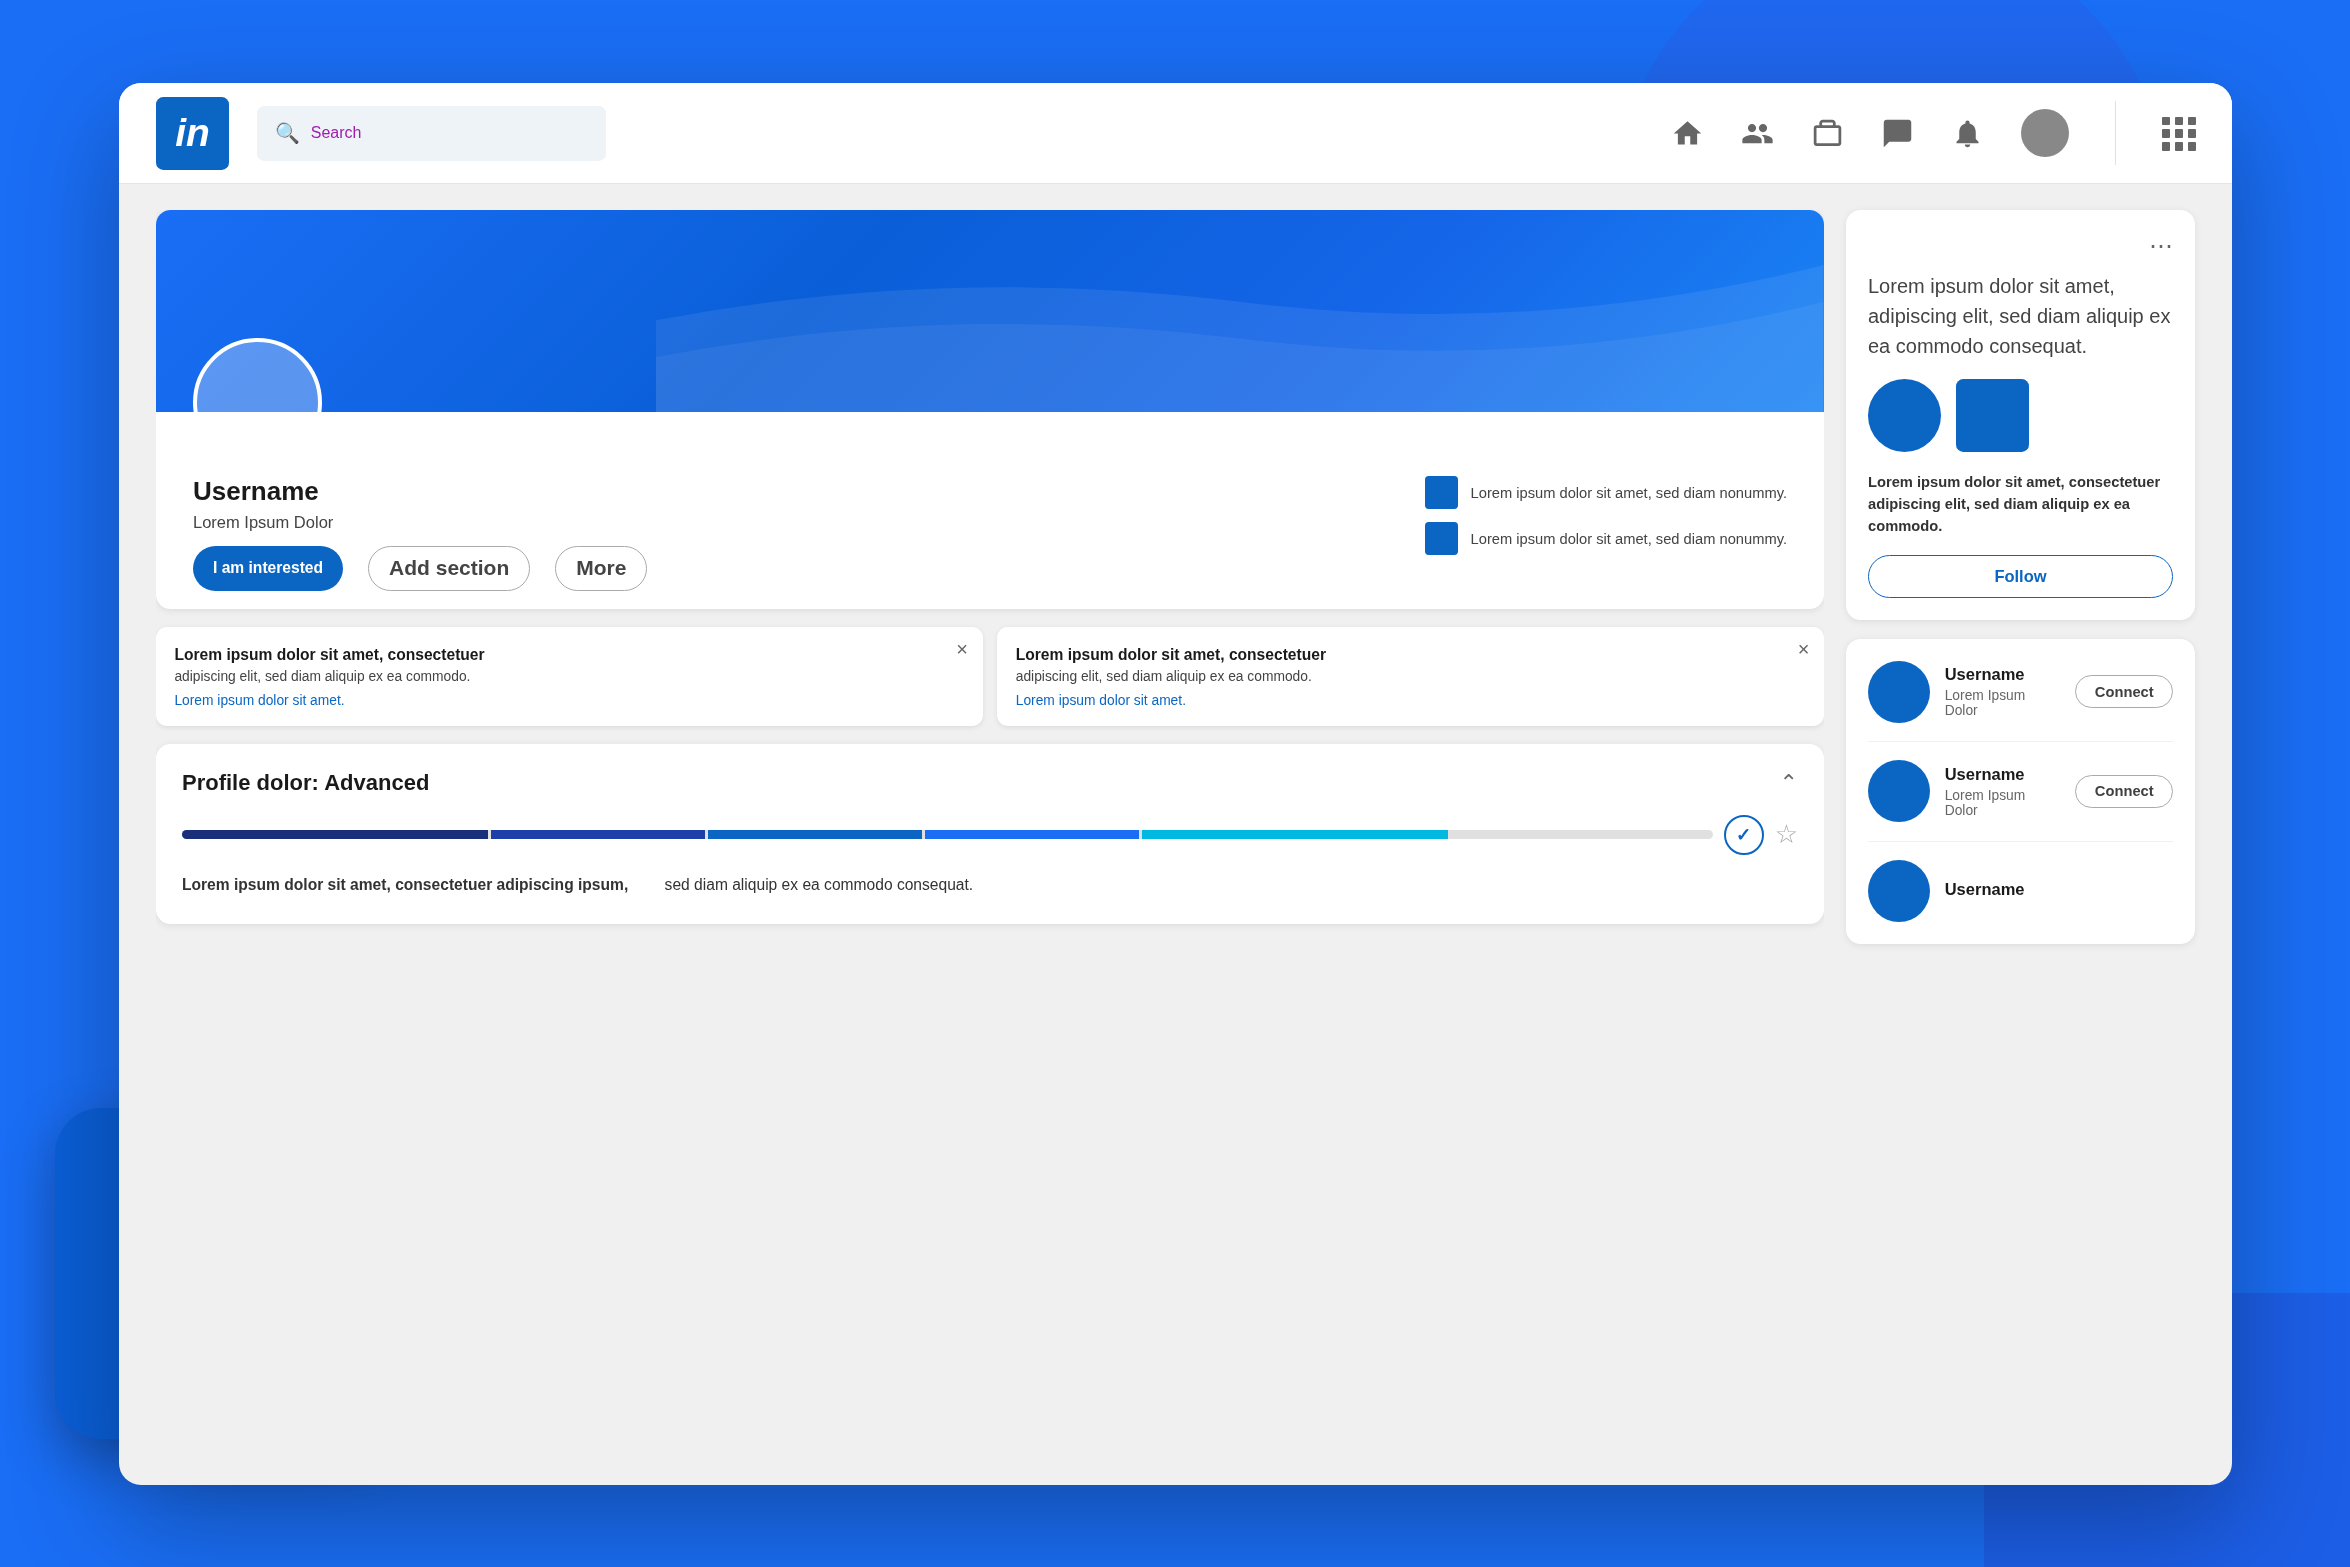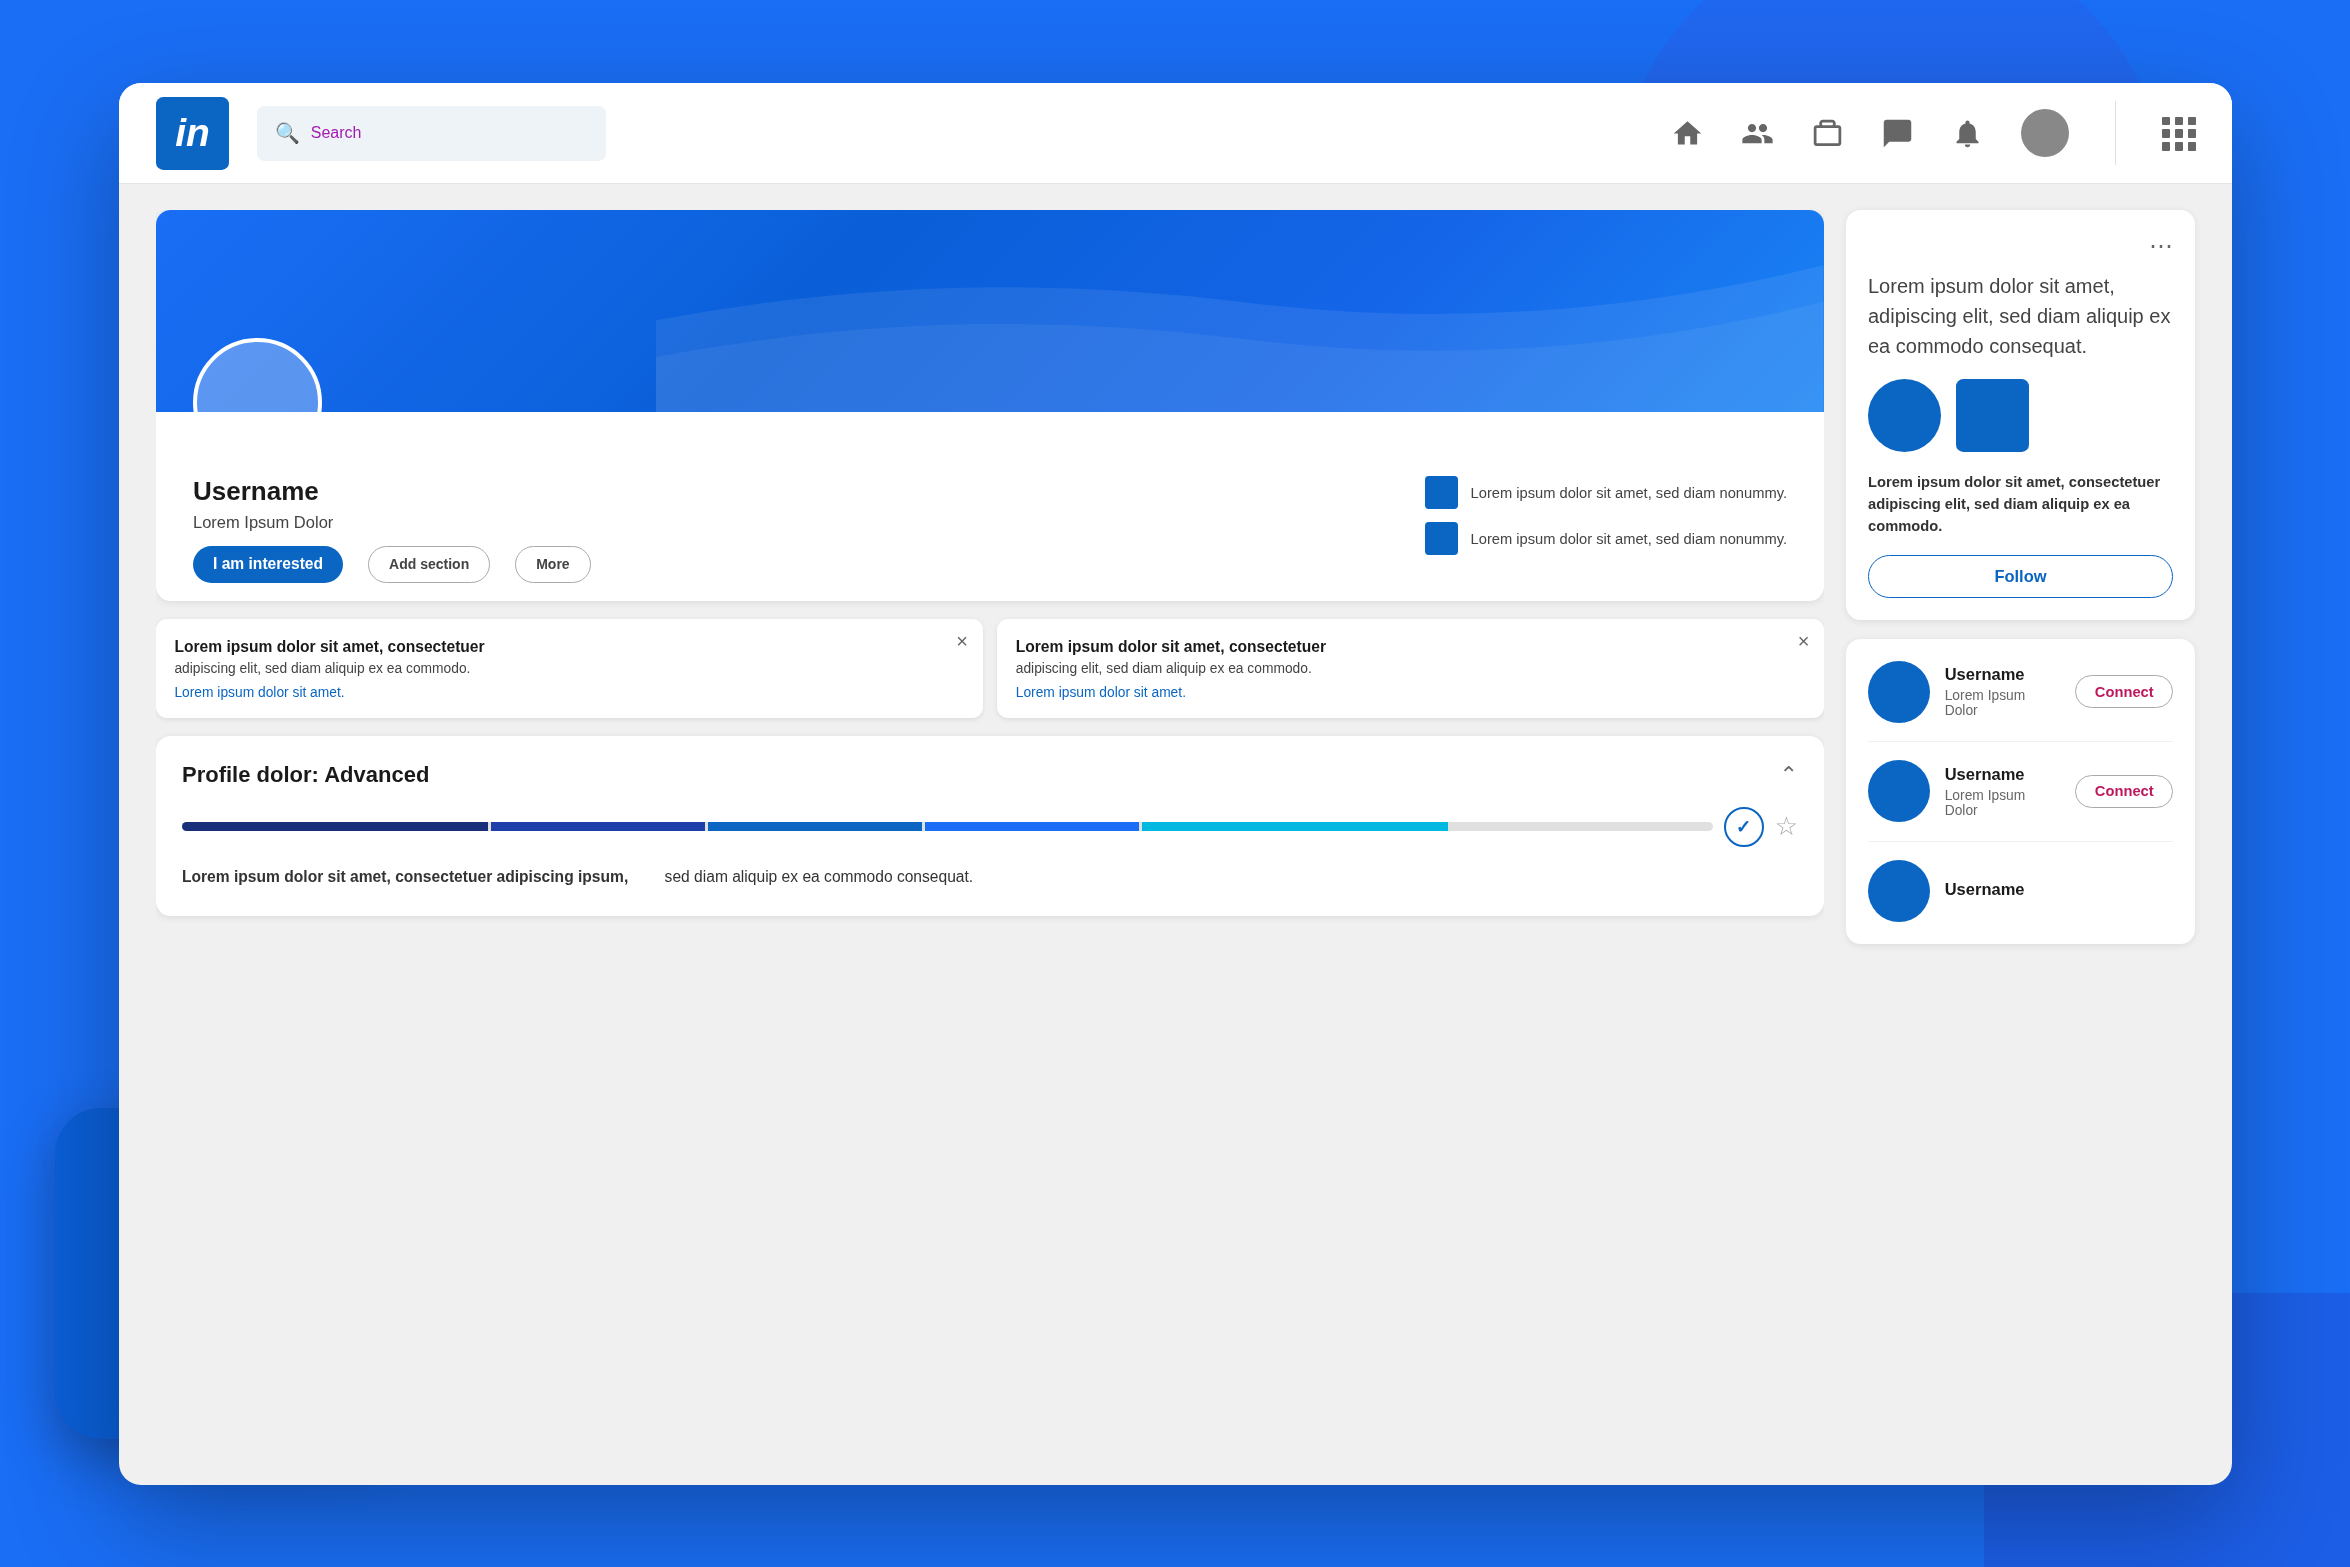--- a/index.html
+++ b/index.html
@@ -295,21 +295,21 @@
       font-weight: 600;
       cursor: pointer;
     }
 
     .btn-secondary {
       background: white;
       color: #444;
       border: 1.8px solid #aaa;
       border-radius: 27.5px;
       padding: 9.2px 20px;
-      font-size: 14px;
+      font-size: 21px;
       font-weight: 600;
       cursor: pointer;
     }
 
     .profile-right-section {
       display: flex;
       flex-direction: column;
       gap: 13px;
       min-width: 257px;
     }
@@ -559,21 +559,21 @@
       margin-bottom: 3.7px;
     }
 
     .person-title {
       font-size: 13.8px;
       color: #666;
     }
 
     .connect-btn {
       background: white;
-      color: #be185d;
+      color: #404040;
       border: 1.8px solid #aaa;
       border-radius: 27.5px;
       padding: 7.3px 18.4px;
       font-size: 14.7px;
       font-weight: 600;
       cursor: pointer;
       white-space: nowrap;
     }
 
     .person-divider {

